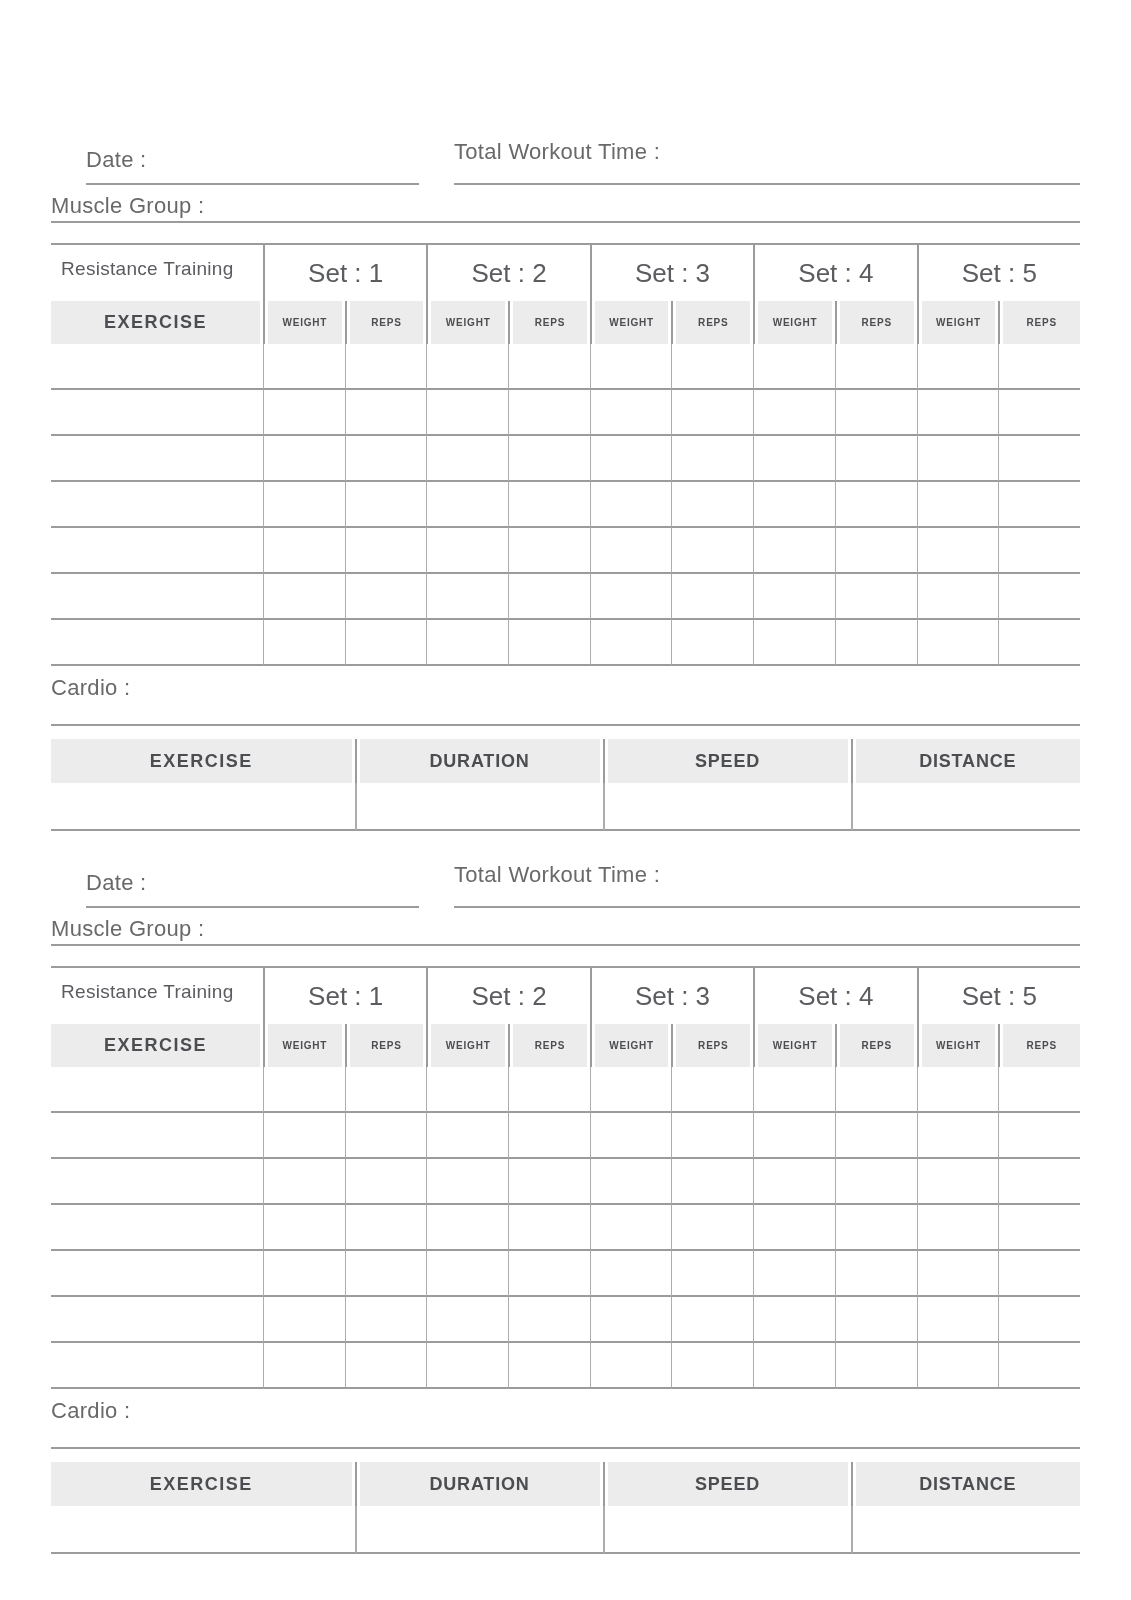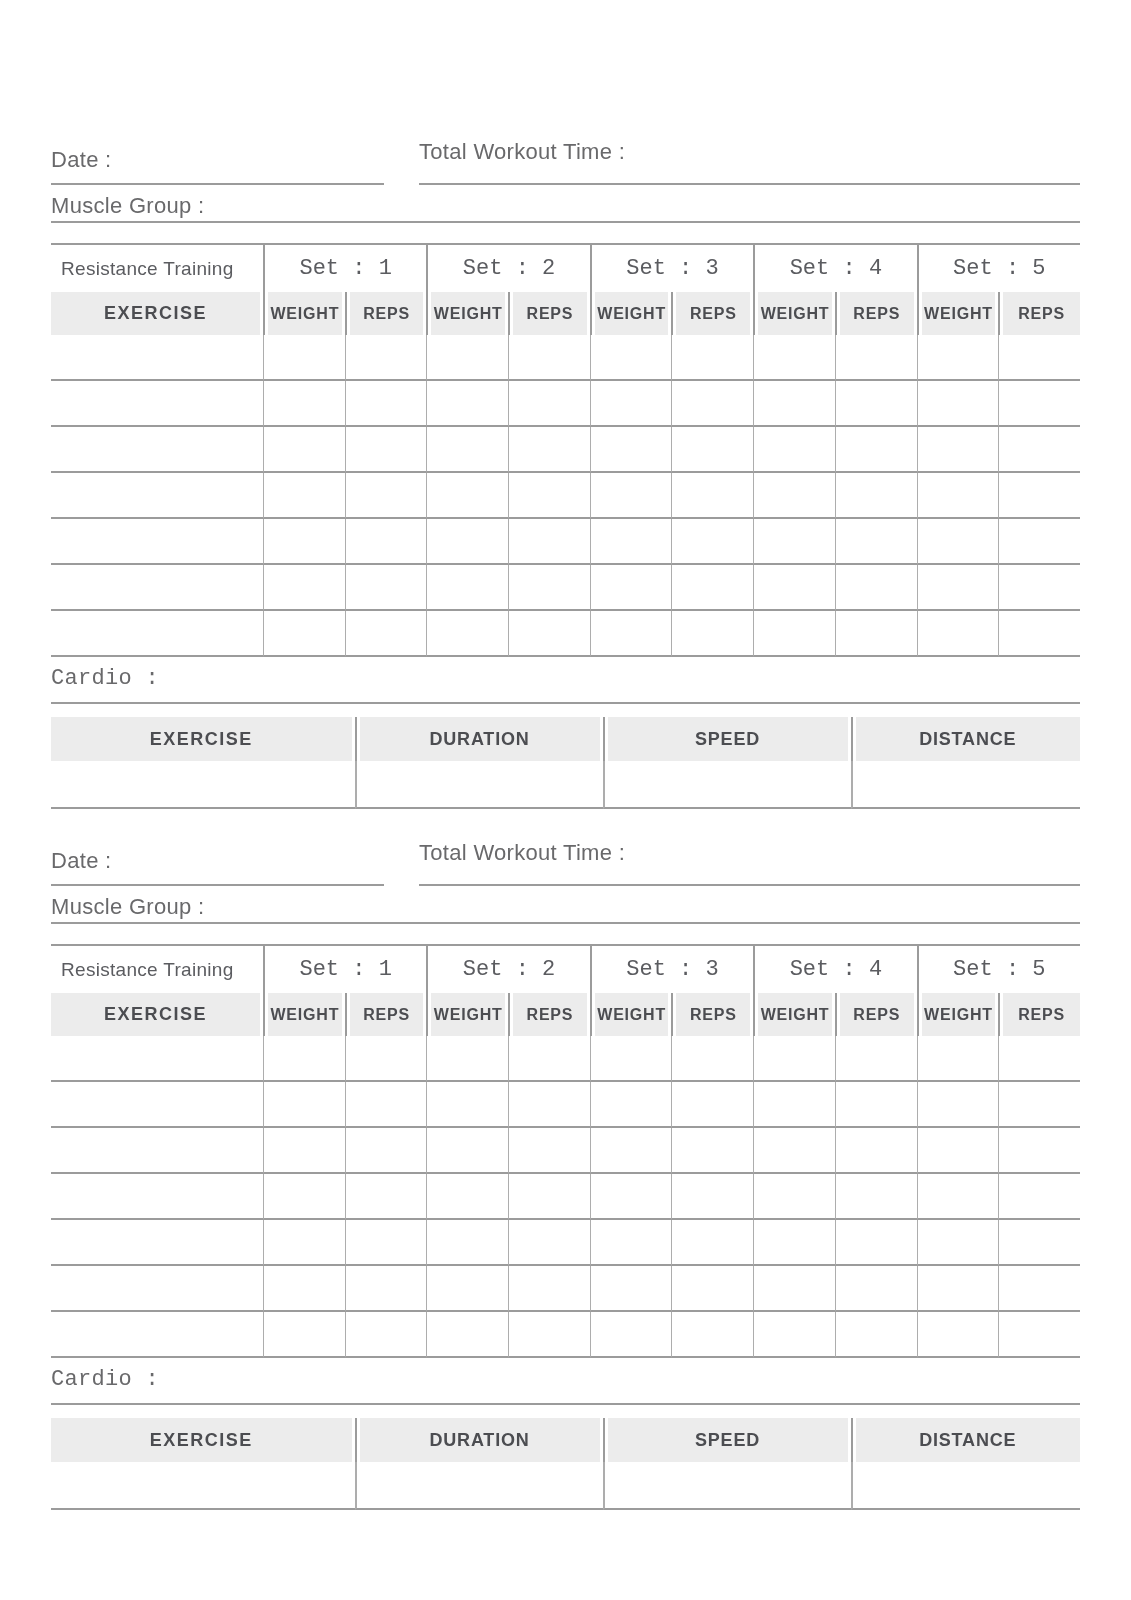--- a/index.html
+++ b/index.html
@@ -43,58 +43,57 @@
   
   .fields-row{display:flex;align-items:flex-end;}
   .field{border-bottom:2px solid var(--line-strong);}
   .field-label{
     display:inline-block;
     font-size:22px;
     line-height:23px;
     letter-spacing:0.3px;
     color:var(--label-text);
   }
-  .date-field{width:333px;margin-right:35px;padding-bottom:12px;}
+  .date-field{width:333px;margin-right:35px;padding-bottom:12px;margin-left:35px;}
   .total-field{flex:1;padding-bottom:20px;}
   .muscle-field{margin-top:9px;padding-bottom:4px;}
-  .cardio-field{margin-top:10px;padding-bottom:12px;font-family:Liberation Mono, monospace;}
+  .cardio-field{margin-top:10px;padding-bottom:25px;}
 
   
   .rt-grid{
     margin-top:20px;
     display:grid;
     grid-template-columns:20.6% repeat(10,1fr);
     border-top:2px solid var(--line-strong);
   }
   .rt-corner{
     height:47px;
     display:flex;align-items:center;
     padding-left:10px;
     font-size:19px;
     letter-spacing:0.3px;
     color:var(--subhead-text);
   }
   .rt-set{
     grid-column:span 2;
-    height:47px;
+    height:56px;
     display:flex;align-items:center;justify-content:center;
-    font-size:22px;
+    font-size:26px;
     color:var(--subhead-text);
     border-left:2px solid var(--line-strong);
-    font-family:Liberation Mono, monospace;
   }
   .rt-h{
     height:43px;
     display:flex;align-items:center;justify-content:center;
     background:var(--header-bg);
     background-clip:content-box;
     padding:0 3px;
     border-left:2px solid var(--line-strong);
     font-weight:700;
-    font-size:16px;
+    font-size:10px;
     letter-spacing:0.8px;
     color:var(--header-text);
   }
   .rt-h-ex{
     border-left:none;
     padding-left:0;
     font-size:18px;
     letter-spacing:1.5px;
   }
   .rt-h-last{padding-right:0;}

